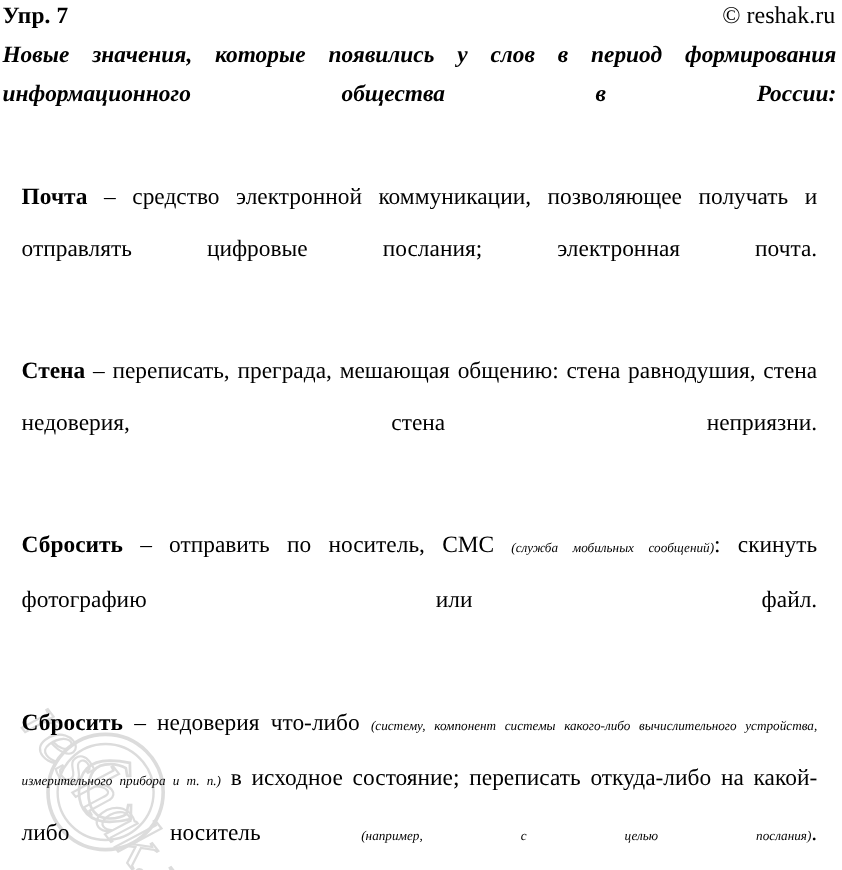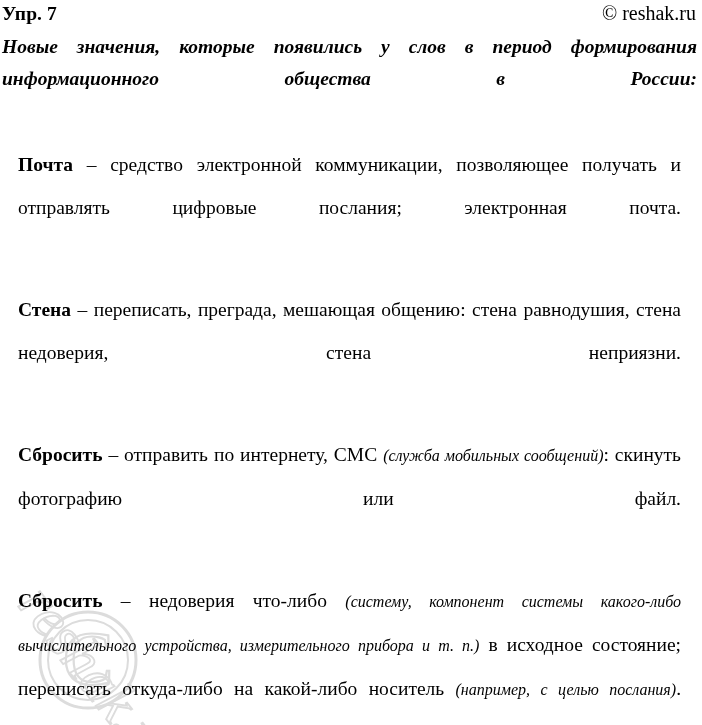--- a/index.html
+++ b/index.html
@@ -93,21 +93,21 @@
   }
 
   .headword {
     font-weight: bold;
     white-space: nowrap;
   }
   .example {
   }
   .gloss {
     font-style: italic;
-    font-size: 16px;
+    font-size: 11px;
   }
 </style>
 </head>
 <body>
 
 <div id="watermark">
   <svg width="300" height="175" viewBox="0 0 300 175" xmlns="http://www.w3.org/2000/svg">
     <g>
       <circle cx="88" cy="100" r="48" fill="none" stroke="#dcdcdc" stroke-width="3"></circle>
       <circle cx="88" cy="100" r="40" fill="none" stroke="#dcdcdc" stroke-width="2"></circle>
@@ -130,20 +130,20 @@
 
   <p class="entry">
     <span class="headword">Почта</span><span> – </span><span>средство электронной коммуникации, позволяющее получать и отправлять цифровые послания; электронная почта.</span>
   </p>
 
   <p class="entry">
     <span class="headword">Стена</span><span> – </span><span>переписать, преграда, мешающая общению: </span><span class="example">стена равнодушия, стена недоверия, стена неприязни.</span>
   </p>
 
   <p class="entry">
-    <span class="headword">Сбросить</span><span> – </span><span>отправить по интернету, СМС </span><span class="gloss">(служба мобильных сообщений)</span><span>: </span><span class="example">скинуть фотографию или файл.</span>
+    <span class="headword">Сбросить</span><span> – </span><span>отправить по носитель, СМС </span><span class="gloss">(служба мобильных сообщений)</span><span>: </span><span class="example">скинуть фотографию или файл.</span>
   </p>
 
   <p class="entry">
     <span class="headword">Сбросить</span><span> – </span><span>недоверия что-либо </span><span class="gloss">(систему, компонент системы какого-либо вычислительного устройства, измерительного прибора и т. п.)</span><span> в исходное состояние; переписать откуда-либо на какой-либо носитель </span><span class="gloss">(например, с целью послания)</span><span>.</span>
   </p>
 
 </div>
 
 </body></html>

